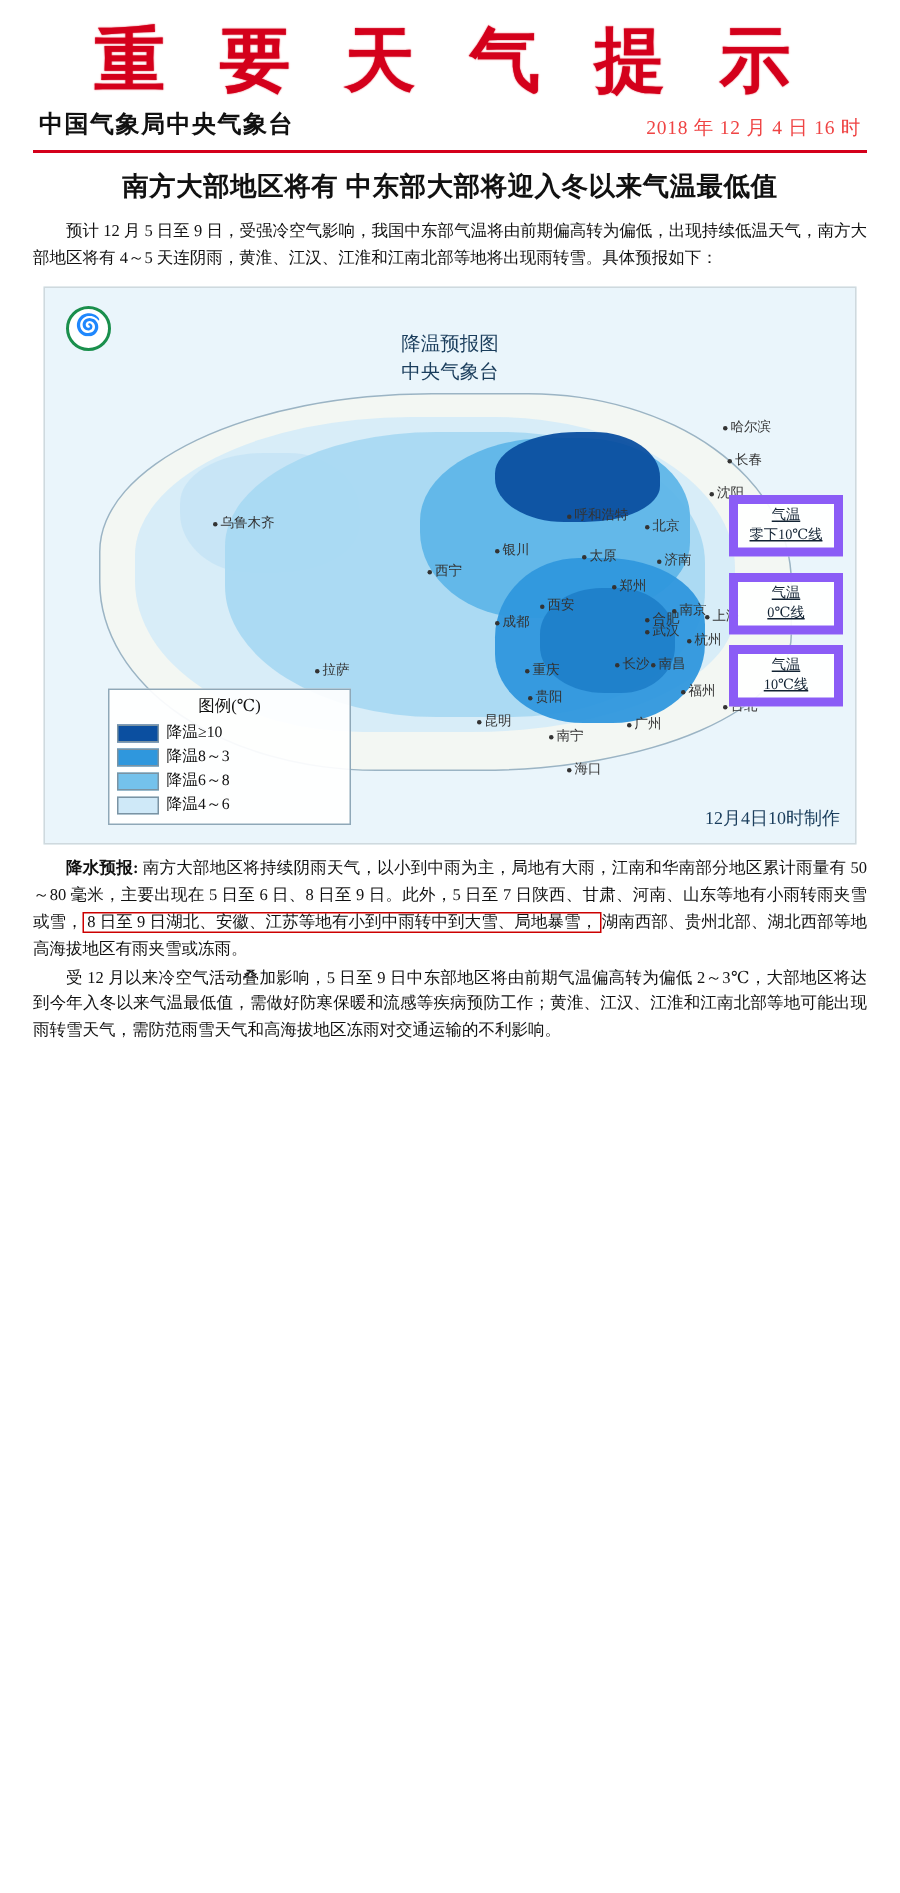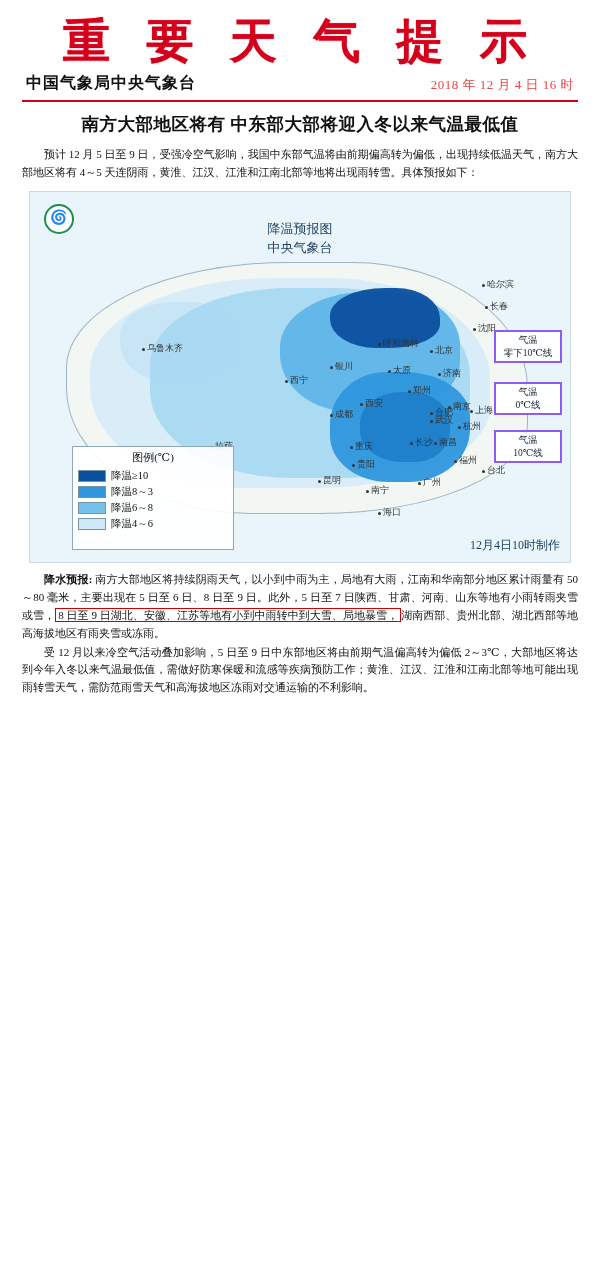--- a/index.html
+++ b/index.html
@@ -182,21 +182,21 @@
     margin-right: 2px;
     vertical-align: middle;
   }
   
   .legend {
     position: absolute;
     left: 42px; bottom: 12px;
     width: 150px;
     background: rgba(255,255,255,0.92);
     border: 1px solid #8fa8b8;
-    padding: 3px 5px 18px 5px;
+    padding: 3px 5px 5px 5px;
   }
   .legend-title {
     font-size: 11px;
     color: #111;
     text-align: center;
     margin-bottom: 3px;
   }
   .legend-row {
     display: flex;
     align-items: center;
@@ -208,26 +208,27 @@
     width: 26px; height: 10px;
     border: 1px solid #7a93a3;
     flex: none;
   }
   
   .callout {
     position: absolute;
     right: 8px;
     width: 62px;
     background: rgba(255,255,255,0.92);
-    border: 2px solid #8b5cf6;
+    border: 6px solid #8b5cf6;
     font-size: 9.5px;
     line-height: 1.3;
     text-align: center;
     padding: 2px 1px;
     color: #123;
+    text-decoration: underline;
   }
   .c1 { top: 138px; }
   .c2 { top: 190px; }
   .c3 { top: 238px; }
 </style>
 </head>
 <body>
 
 <div class="page">
 

